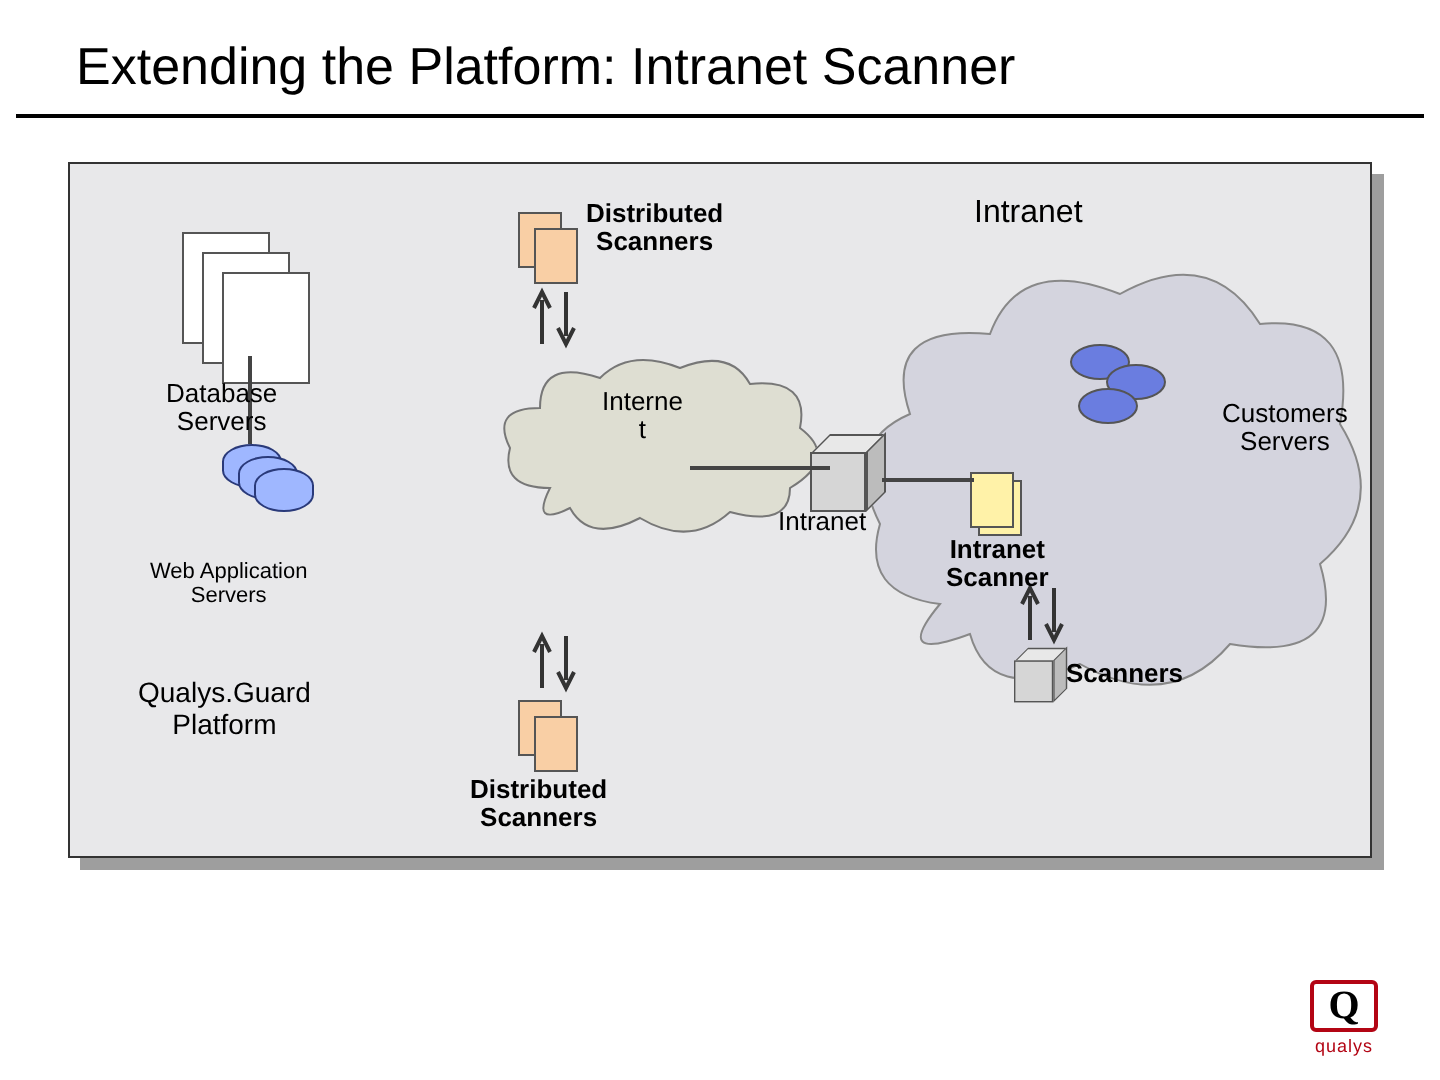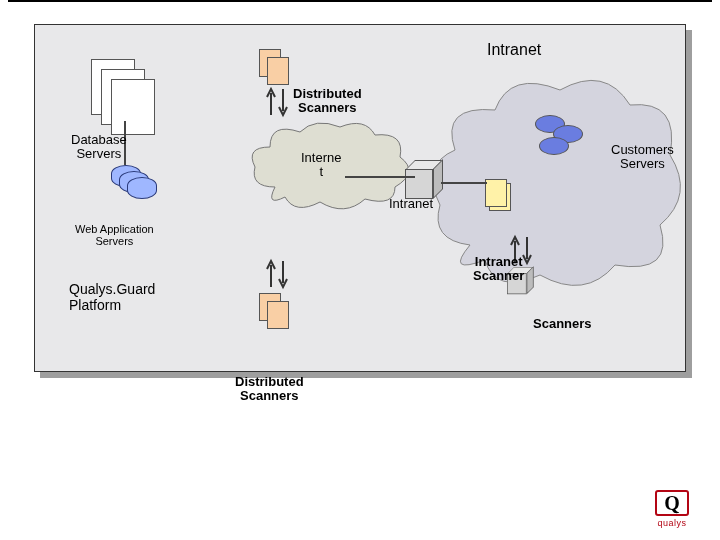--- a/index.html
+++ b/index.html
@@ -4,22 +4,22 @@
 <style>
   * { box-sizing: border-box; margin: 0; padding: 0; }
   html, body { width: 720px; height: 540px; font-family: Arial, Helvetica, sans-serif; background: #fff; overflow: hidden; }
   .slide { width: 720px; height: 540px; position: relative; }
   .title { font-size: 26px; font-weight: 400; padding: 18px 0 8px 38px; color: #000; }
   .hr { border-bottom: 2px solid #000; margin: 0 8px; }
   .diagram-wrap { position: relative; margin: 22px 34px 0 34px; width: 652px; height: 348px; }
   .diagram-shadow { position: absolute; left: 6px; top: 6px; width: 100%; height: 100%; background: #9e9e9e; }
   .diagram { position: absolute; left: 0; top: 0; width: 100%; height: 100%; background: #e8e8ea; border: 1px solid #333; }
   .label { position: absolute; font-size: 13px; text-align: center; line-height: 1.1; font-family: "Trebuchet MS", Verdana, sans-serif; }
-  .bold { font-weight: 700; margin-top: 44px; }
-  .qualys-label { position: absolute; font: 400 14px Arial, sans-serif; }
+  .bold { font-weight: 700; }
+  .qualys-label { position: absolute; font: 400 14px Arial, sans-serif; text-align: center; }
   .cloud { position: absolute; }
   .cloud svg { width: 100%; height: 100%; display: block; }
   .doc-stack { position: absolute; }
   .doc { position: absolute; width: 44px; height: 56px; background: #fff; border: 1px solid #555; }
   .cards { position: absolute; }
   .card { position: absolute; width: 22px; height: 28px; border: 1px solid #555; }
   .card.peach { background: #f9cfa5; }
   .card.yellow { background: #fff2a8; }
   .arrows { position: absolute; }
   .arrows svg { display: block; }
@@ -36,20 +36,21 @@
   .logo { position: absolute; right: 18px; bottom: 6px; width: 60px; height: 44px; }
   .logo .icon { width: 34px; height: 26px; border: 2px solid #b30514; border-radius: 3px; background: #fff; display: flex; align-items: center; justify-content: center; margin: 0 auto; }
   .logo .q { font: 700 20px Georgia, serif; color: #000; }
   .logo .txt { text-align: center; font: 400 9px Arial; color: #b30514; letter-spacing: 0.5px; margin-top: 2px; }
 </style>
 </head>
 <body>
 
 <div class="slide">
 
+  <div class="title">Extending the Platform: Intranet Scanner</div>
   <div class="hr"></div>
 
   <div class="diagram-wrap">
     <div class="diagram-shadow"></div>
     <div class="diagram">
 
       <div class="cloud" style="left:210px; top:92px; width:170px; height:100px;">
         <svg viewBox="0 0 170 100">
             <path d="M30 70 Q5 70 10 50 Q0 30 25 30 Q25 5 55 15 Q70 0 95 10 Q120 0 130 18 Q160 15 155 40 Q175 55 150 70 Q150 90 120 82 Q100 100 75 85 Q50 98 40 80 Q20 90 30 70 Z" fill="#deded2" stroke="#777" stroke-width="1"></path>
           </svg>
@@ -137,22 +138,22 @@
       </div>
 
       <div class="arrows" style="left:472px; top:208px;">
         <svg width="28" height="34">
             <path d="M8 30 L8 8 M4 12 L8 4 L12 12 M20 4 L20 26 M16 22 L20 30 L24 22" stroke="#333" stroke-width="2" fill="none"></path>
           </svg>
       </div>
 
       <div class="label bold" style="left:258px; top:18px;">Distributed<br>Scanners</div>
       <div class="label" style="left:452px; top:16px; font-size:16px; font-family:Arial;">Intranet</div>
-      <div class="label" style="left:36px; top:108px;">Database<br>Servers</div>
-      <div class="label" style="left:266px; top:126px;">Interne<br>t</div>
+      <div class="label" style="left:48px; top:108px;">Database<br>Servers</div>
+      <div class="label" style="left:266px; top:112px;">Interne<br>t</div>
       <div class="label" style="left:576px; top:118px;">Customers<br>Servers</div>
       <div class="label" style="left:354px; top:172px;">Intranet</div>
       <div class="label bold" style="left:438px; top:186px;">Intranet<br>Scanner</div>
       <div class="label" style="left:40px; top:198px; font-size:11px;">Web Application<br>Servers</div>
       <div class="label bold" style="left:498px; top:248px;">Scanners</div>
       <div class="qualys-label" style="left:34px; top:256px;">Qualys.Guard<br>Platform</div>
       <div class="label bold" style="left:200px; top:306px;">Distributed<br>Scanners</div>
 
     </div>
   </div>

